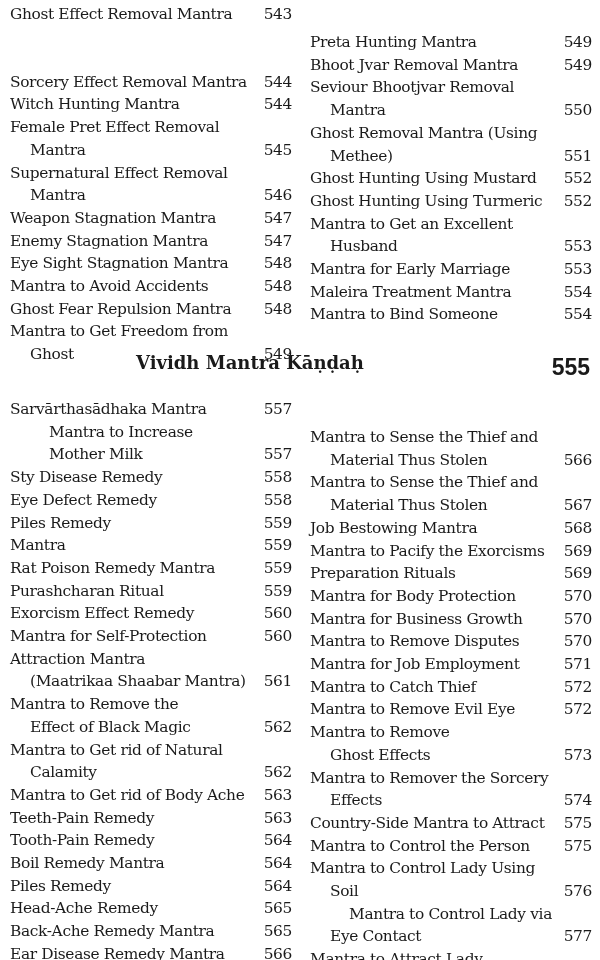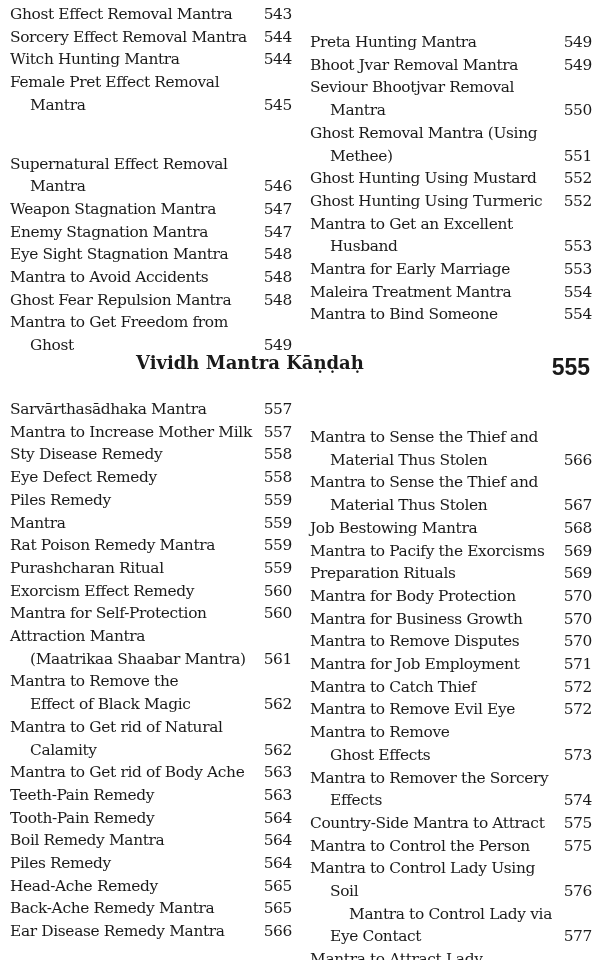--- a/index.html
+++ b/index.html
@@ -23,40 +23,40 @@
 
 <div class="col left" id="tl" style="top:3px;">
     <div class="entry">
       <span class="title">
         <span style="display: block;">Ghost Effect Removal Mantra</span>
       </span>
       <span class="page">543</span>
     </div>
     <div class="entry">
       <span class="title">
-        <span style="display: block;">Sorcery Effect Removal Mantra</span>
+        <span style="display: block; margin-top: 45px;">Sorcery Effect Removal Mantra</span>
       </span>
       <span class="page">544</span>
     </div>
     <div class="entry">
       <span class="title">
         <span style="display: block;">Witch Hunting Mantra</span>
       </span>
       <span class="page">544</span>
     </div>
     <div class="entry">
       <span class="title">
         <span style="display: block;">Female Pret Effect Removal</span>
         <span class="cont">Mantra</span>
       </span>
       <span class="page">545</span>
     </div>
     <div class="entry">
       <span class="title">
-        <span style="display: block; margin-top: 36px;">Supernatural Effect Removal</span>
+        <span style="display: block;">Supernatural Effect Removal</span>
         <span class="cont">Mantra</span>
       </span>
       <span class="page">546</span>
     </div>
     <div class="entry">
       <span class="title">
         <span style="display: block;">Weapon Stagnation Mantra</span>
       </span>
       <span class="page">547</span>
     </div>
@@ -165,21 +165,21 @@
 
 <div class="col left" id="bl" style="top:398px;">
     <div class="entry">
       <span class="title">
         <span style="display: block;">Sarvārthasādhaka Mantra</span>
       </span>
       <span class="page">557</span>
     </div>
     <div class="entry">
       <span class="title">
-        <span style="display: block;">Mantra to Increase Mother Milk</span>
+        <span style="display: block; margin-left: 39px;">Mantra to Increase Mother Milk</span>
       </span>
       <span class="page">557</span>
     </div>
     <div class="entry">
       <span class="title">
         <span style="display: block;">Sty Disease Remedy</span>
       </span>
       <span class="page">558</span>
     </div>
     <div class="entry">

